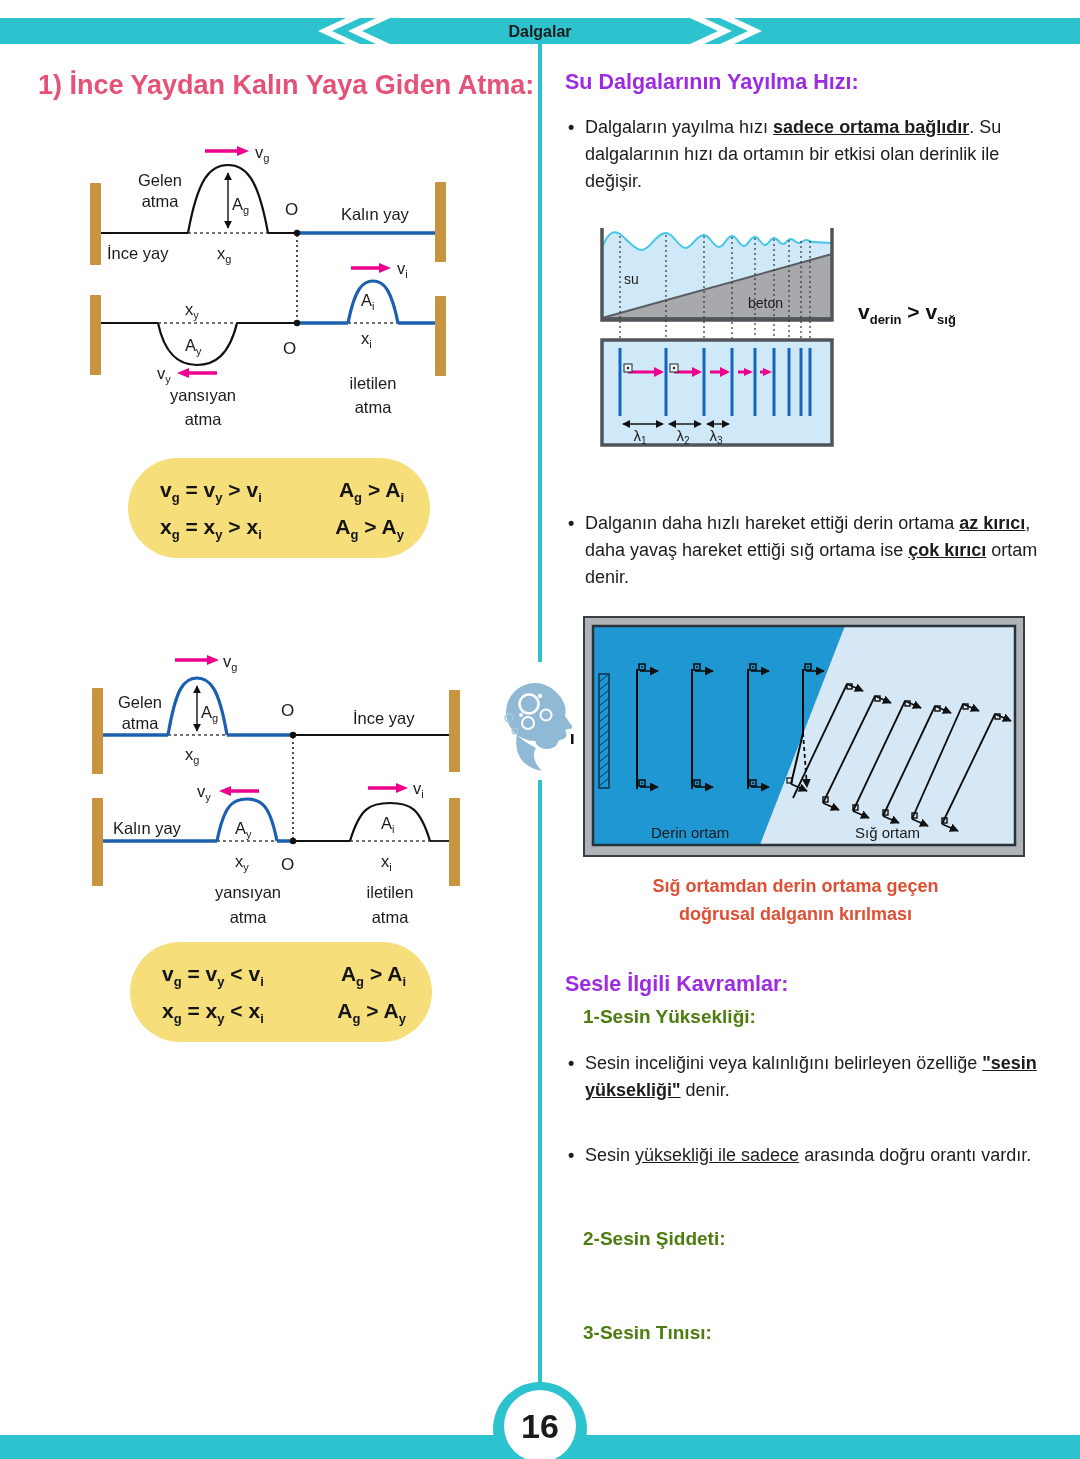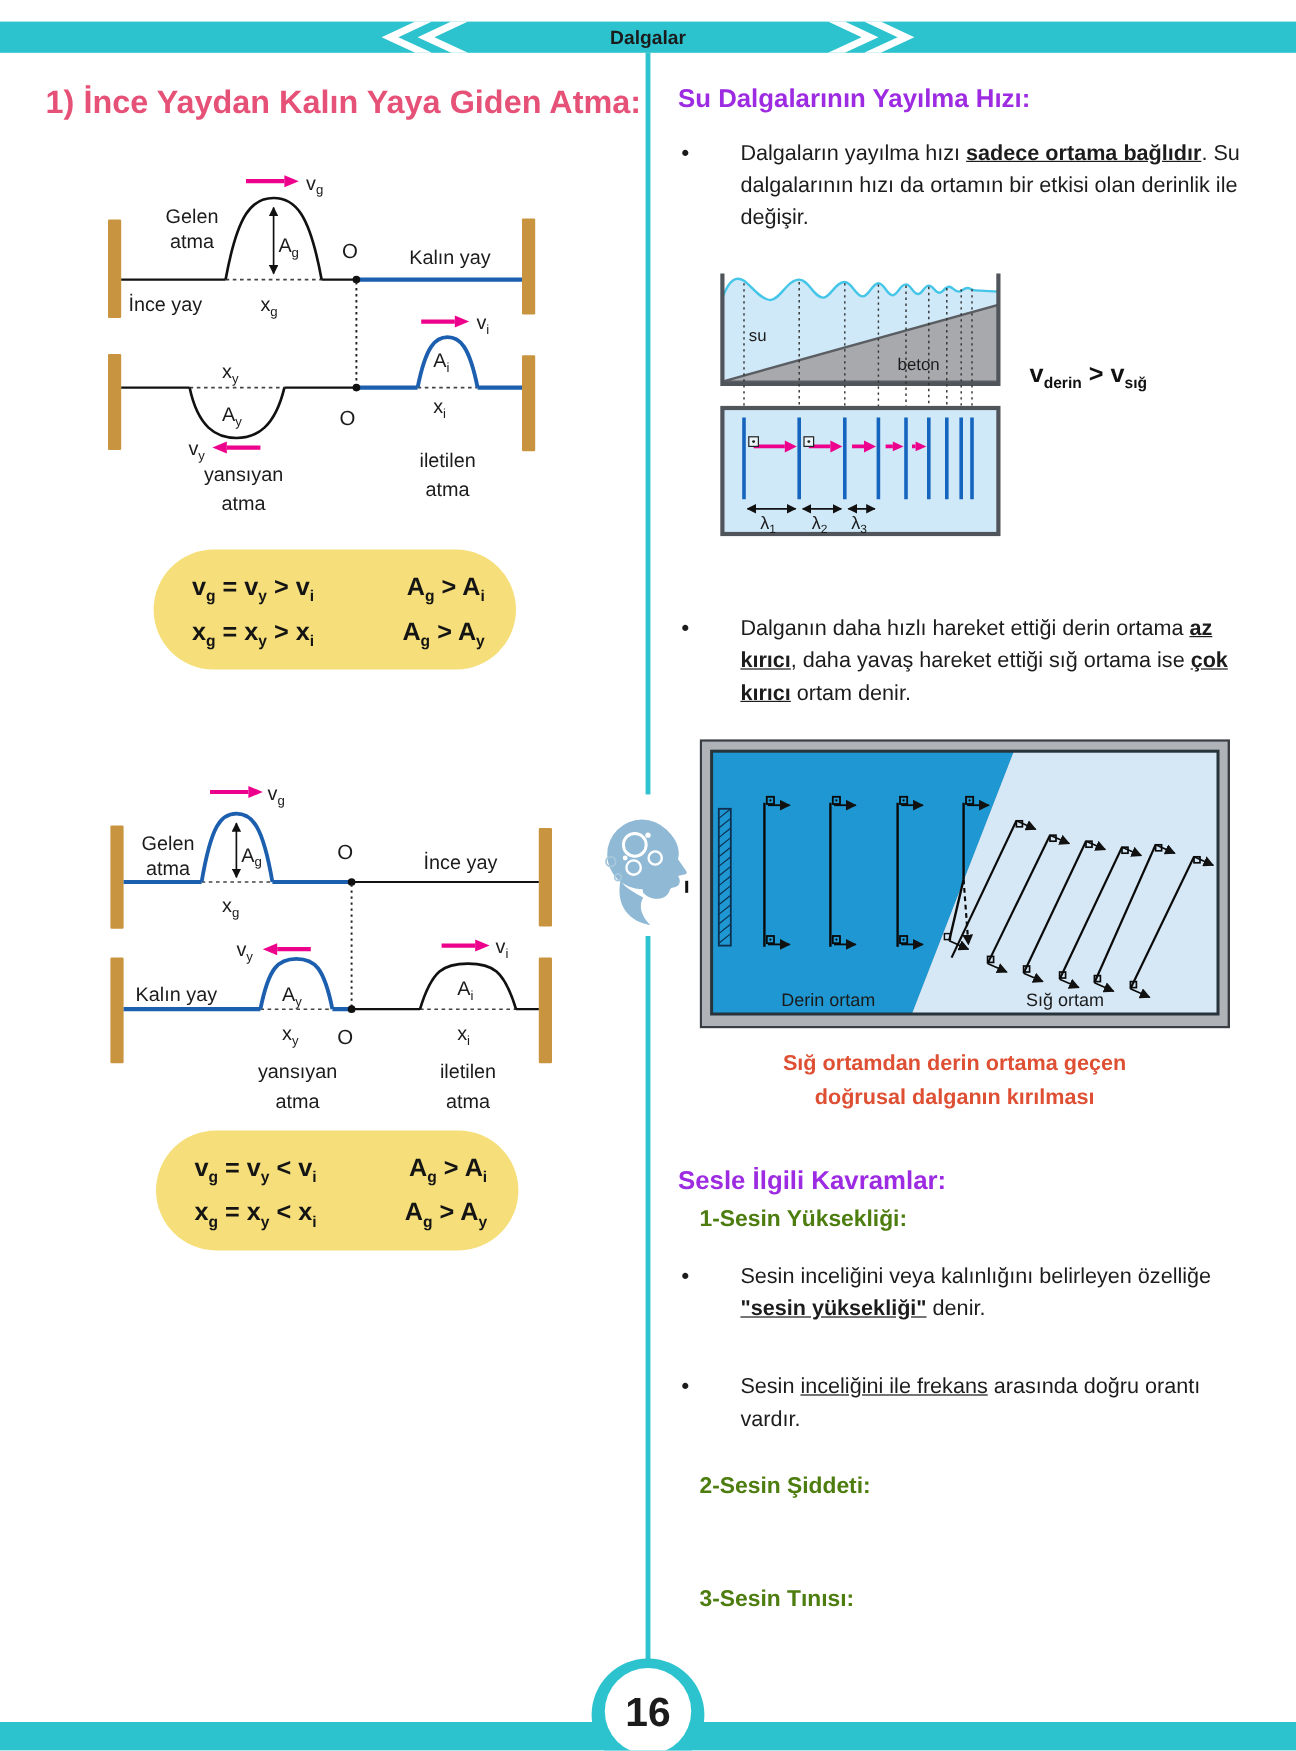--- a/index.html
+++ b/index.html
@@ -2,21 +2,21 @@
 <html><head>
 <meta charset="utf-8">
 <style>
   html,body{margin:0;padding:0;background:#fff;}
   .page{position:relative;width:1080px;height:1459px;background:#fff;overflow:hidden;
         font-family:"Liberation Sans",sans-serif;color:#1c1c1c;}
   .abs{position:absolute;}
   .h-pink{color:#E65178;font-size:27px;font-weight:bold;}
   .h-purple{color:#9D2BE2;font-size:21.5px;font-weight:bold;}
   .h-salmon{color:#4d7c0f;font-size:19px;font-weight:bold;}
-  .body-text{font-size:18px;line-height:27px;color:#1c1c1c;gap:32px;}
+  .body-text{font-size:18px;line-height:27px;color:#1c1c1c;}
   .bullet-row{position:absolute;display:flex;}
   .dot{width:17px;flex:none;font-weight:bold;}
   .dot::before{content:"•";}
   .bu{font-weight:bold;text-decoration:underline;}
   .un{text-decoration:underline;}
   .caption{color:#DE4F33;font-size:18px;line-height:28px;font-weight:bold;text-align:center;}
   .ybox{position:absolute;width:302px;height:100px;background:#F6DF7A;border-radius:52px;
         display:flex;flex-direction:column;justify-content:center;gap:13px;
         padding:0 26px 0 32px;box-sizing:border-box;text-align:right;}
   .frow{display:flex;justify-content:space-between;align-items:baseline;}
@@ -378,21 +378,21 @@
 
   <div class="abs h-salmon" style="left:583px;top:1006px">1-Sesin Yüksekliği:</div>
 
   <div class="bullet-row body-text" style="left:568px;top:1050px;width:480px">
     <span class="dot"></span>
     <span><span>Sesin inceliğini veya kalınlığını belirleyen özelliğe </span><span class="bu">"sesin yüksekliği"</span><span> denir.</span></span>
   </div>
 
   <div class="bullet-row body-text" style="left:568px;top:1142px;width:480px">
     <span class="dot"></span>
-    <span><span>Sesin </span><span class="un">inceliğini ile frekans</span><span> arasında doğru orantı vardır.</span></span>
+    <span><span>Sesin </span><span class="un">yüksekliği ile sadece</span><span> arasında doğru orantı vardır.</span></span>
   </div>
 
   <div class="abs h-salmon" style="left:583px;top:1228px">2-Sesin Şiddeti:</div>
 
 
   <div class="abs h-salmon" style="left:583px;top:1322px">3-Sesin Tınısı:</div>
 
   <svg class="abs" style="left:0;top:1379px" width="1080" height="80" viewBox="0 0 1080 80">
     <circle cx="540" cy="50" r="47" fill="#2CC3CF"></circle>
     <rect x="0" y="56" width="1080" height="24" fill="#2CC3CF"></rect>

